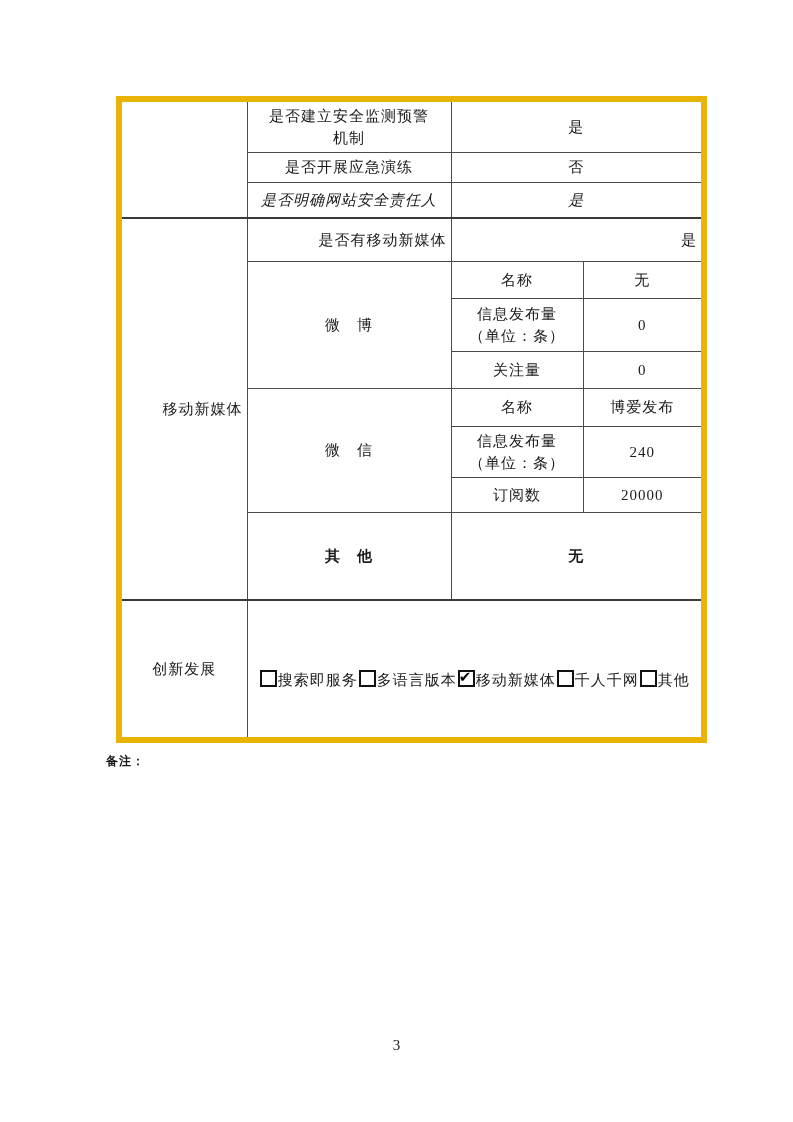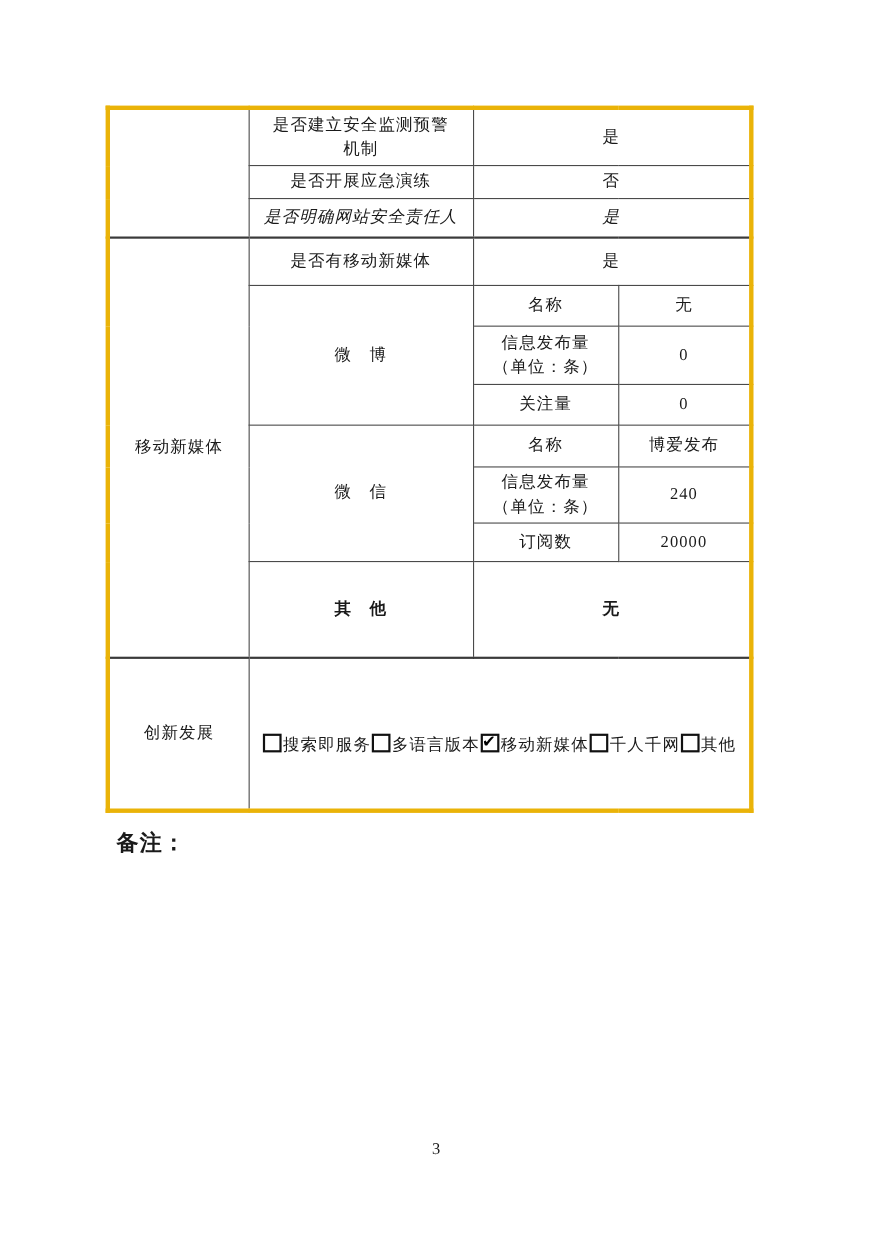--- a/index.html
+++ b/index.html
@@ -7,44 +7,44 @@
     position:relative;
     width:793px;height:1122px;
     background:#ffffff;
     font-family:"Liberation Serif","DejaVu Serif",serif;
     color:#1a1a1a;
     overflow:hidden;
     margin:0 auto;
   }
   table.report{
     position:absolute;
-    left:96px;top:96px;
+    left:116px;top:96px;
     width:585px;
     border-collapse:collapse;
     table-layout:fixed;
-    border:4px solid #eab308;
+    border:6px solid #eab308;
   }
   table.report td{
     border:1px solid #4a4a4a;
     font-size:15px;
     letter-spacing:1px;
     text-align:center;
     vertical-align:middle;
     padding:2px 4px;
     line-height:1.5;
     white-space:pre-line;
   }
   col.c1{width:128px;}
   col.c2{width:204px;}
   col.c3{width:132px;}
   col.c4{width:121px;}
   tr.r1 td{height:46px;}
   tr.r2 td{height:25px;margin-left:48px;}
   tr.r3 td{height:30px;font-style:italic;}
-  tr.r4 td{height:38px;}
+  tr.r4 td{height:38px;text-align:right;}
   tr.r5 td{height:32px;}
   tr.r6 td{height:48px;}
   tr.r7 td{height:32px;margin-left:13px;}
   tr.r8 td{height:33px;}
   tr.r9 td{height:46px;}
   tr.r10 td{height:30px;}
   tr.r11 td{height:82px;font-weight:bold;}
   tr.r12 td{height:132px;}
   tr.r4 td{border-top:2px solid #3a3a3a;}
   tr.r12 td{border-top:2px solid #3a3a3a;}
@@ -63,21 +63,21 @@
     left:-1px;top:-6px;
     font-size:15px;
     font-weight:bold;
     color:#000;
     letter-spacing:0;
     font-family:"DejaVu Sans",sans-serif;
   }
   .remark{
     position:absolute;
     left:106px;top:753px;
-    font-size:20px;
+    font-size:12px;
     font-weight:bold;
     letter-spacing:1px;
   }
   .pageno{
     position:absolute;
     left:0;right:0;top:1037px;
     text-align:center;
     font-size:15px;
   }
 </style>

